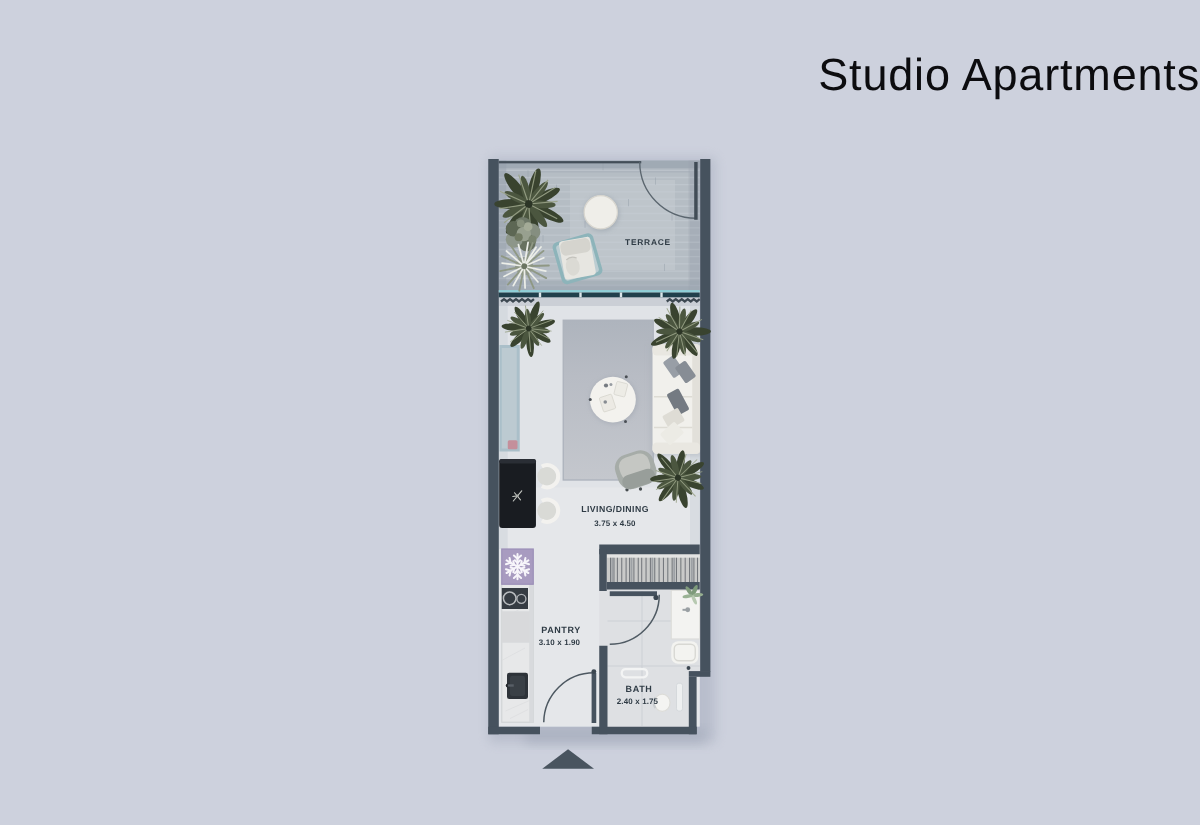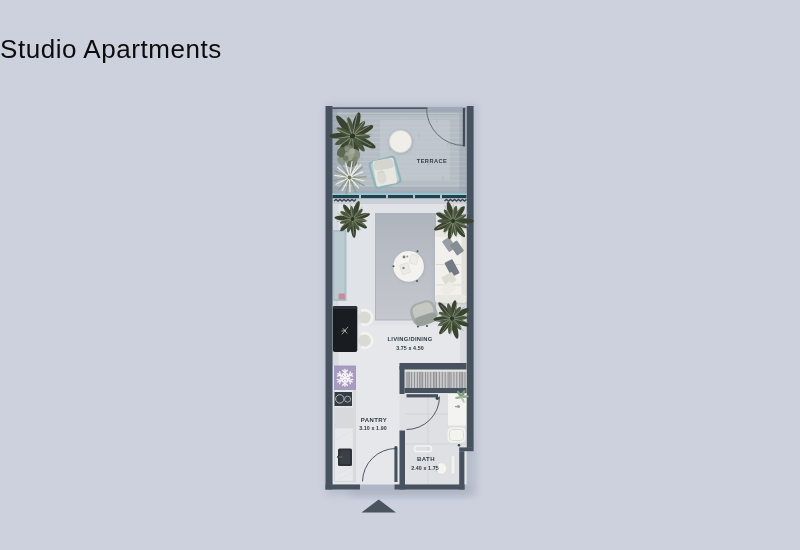--- a/index.html
+++ b/index.html
@@ -454,14 +454,14 @@
   <text x="410" y="341" font-size="5.8" font-weight="bold" letter-spacing="0.3" fill="#2f3b45" text-anchor="middle">LIVING/DINING</text>
   <text x="410" y="350.4" font-size="5.3" font-weight="bold" letter-spacing="0.1" fill="#2f3b45" text-anchor="middle">3.75 x 4.50</text>
 
   <text x="374" y="421.8" font-size="6" font-weight="bold" letter-spacing="0.4" fill="#2f3b45" text-anchor="middle">PANTRY</text>
   <text x="373" y="430.2" font-size="5.3" font-weight="bold" letter-spacing="0.1" fill="#2f3b45" text-anchor="middle">3.10 x 1.90</text>
 
   <text x="426" y="461" font-size="6" font-weight="bold" letter-spacing="0.4" fill="#2f3b45" text-anchor="middle">BATH</text>
   <text x="425" y="469.5" font-size="5.3" font-weight="bold" letter-spacing="0.1" fill="#2f3b45" text-anchor="middle">2.40 x 1.75</text>
 </svg>
 
-<div style="position:absolute;left:0;top:33.5px;width:800px;text-align:left;font-size:26px;color:#0c0c0f;letter-spacing:0.55px;">Studio Apartments</div>
+<div style="position:absolute;left:0;top:33.5px;width:800px;text-align:right;font-size:30px;color:#0c0c0f;letter-spacing:0.55px;">Studio Apartments</div>
 </div>
 
 </body></html>

